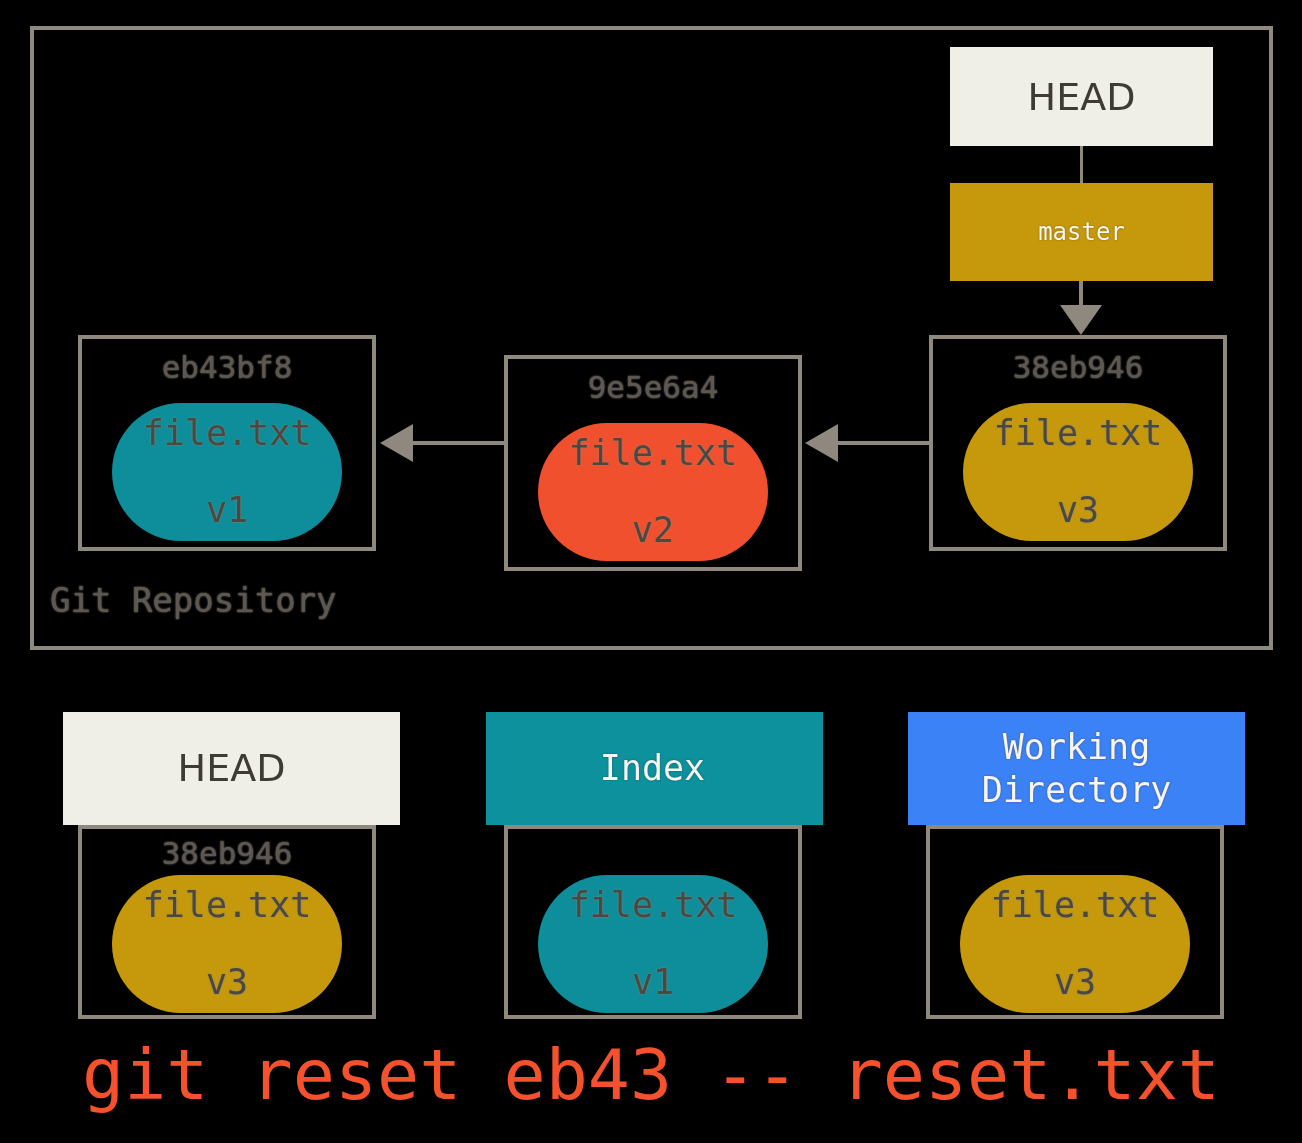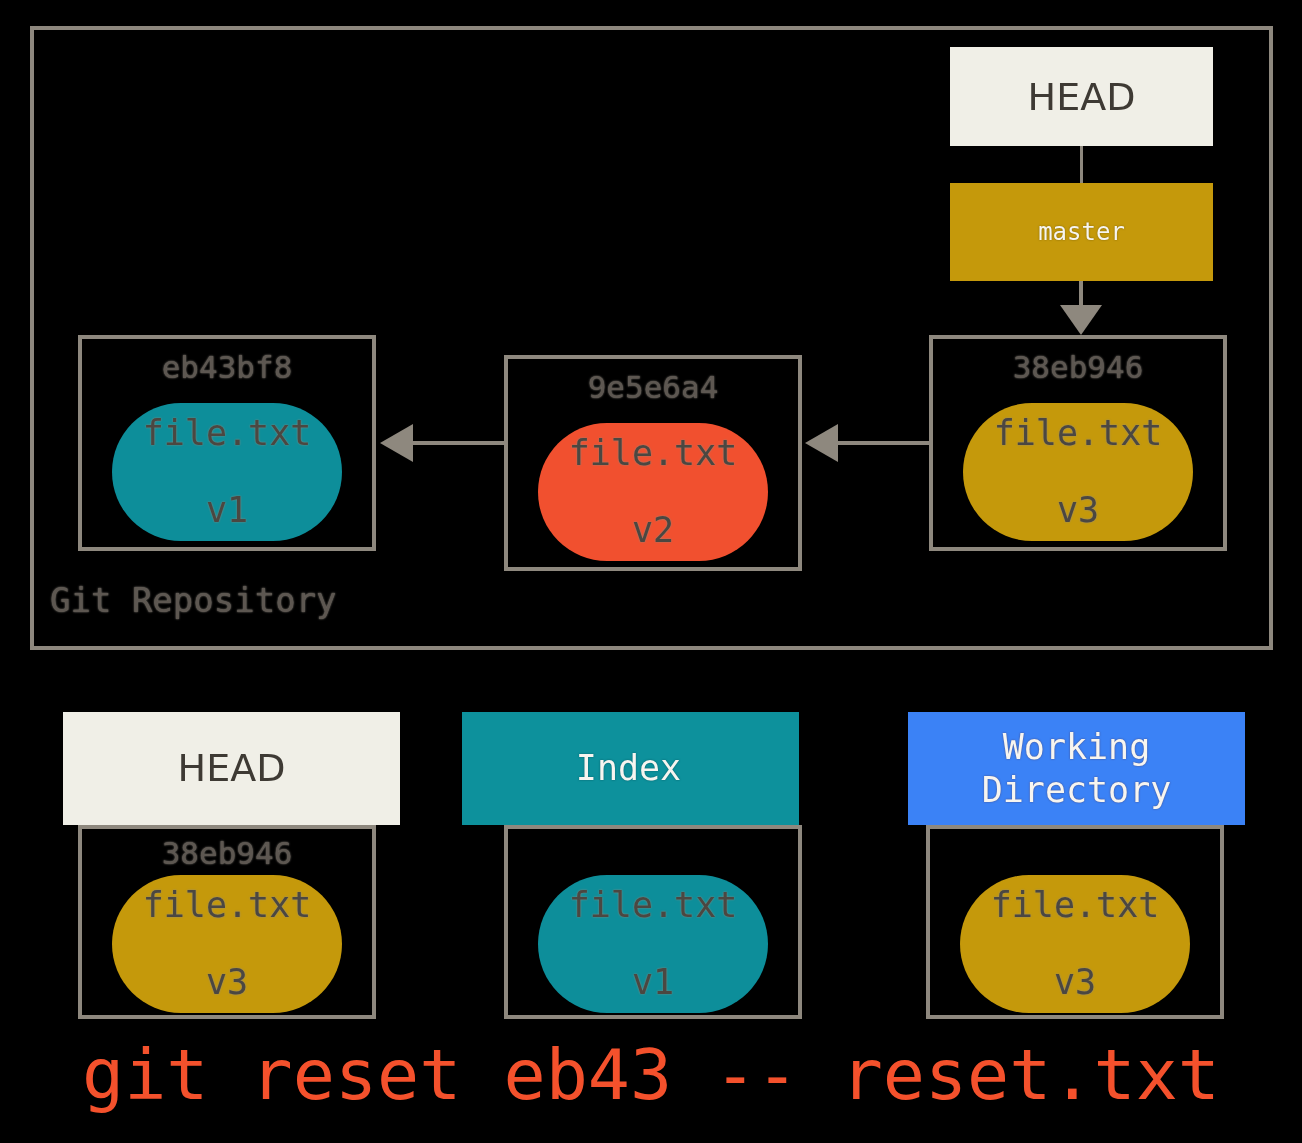--- a/index.html
+++ b/index.html
@@ -75,21 +75,21 @@
   .a2-line { left:838px; width:91px; }
   .a2-head { left:805px; }
 
   
   .sec-header {
     top:712px; width:337px; height:113px;
     display:flex; align-items:center; justify-content:center; text-align:center;
     font-size:35px; line-height:1.22; padding:0 18px; box-sizing:border-box;
   }
   .sec-header.s0 { left:63px; font-family:"DejaVu Sans", sans-serif; font-size:38px; }
-  .sec-header.s1 { left:462px; text-shadow:0 0 2px rgba(0,40,45,.5);padding-left:14px; }
+  .sec-header.s1 { left:486px; text-shadow:0 0 2px rgba(0,40,45,.5);padding-left:14px; }
   .sec-header.s2 { left:908px; text-shadow:0 0 2px rgba(90,20,0,.5); }
   .sec-box {
     top:825px; width:298px; height:194px;
     border:4px solid var(--frame,#8e887e); box-sizing:border-box;
   }
   .sec-box.s0 { left:78px; }
   .sec-box.s1 { left:504px; }
   .sec-box.s2 { left:926px; }
   .sec-box .hash { margin-top:6px; }
 

